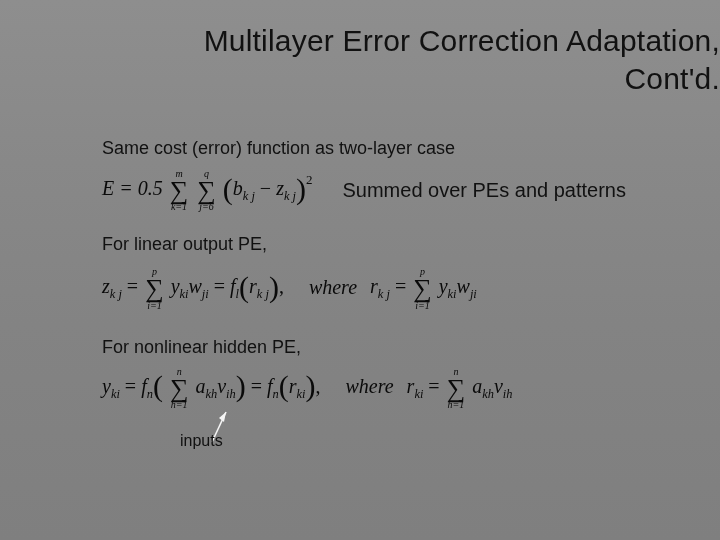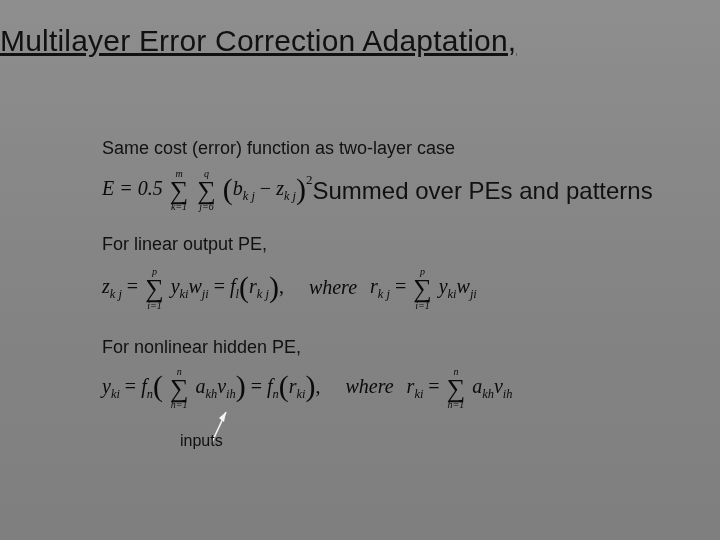--- a/index.html
+++ b/index.html
@@ -17,27 +17,26 @@
     width: 720px;
     height: 540px;
     background: linear-gradient(180deg, #8e8e8e 0%, #888888 30%, #838383 60%, #7f7f7f 100%);
     box-sizing: border-box;
   }
   .title {
     position: absolute;
     top: 22px;
     left: 0;
     right: 0;
-    text-align: left;
+    text-align: right;
     font-size: 30px;
     line-height: 1.25;
     font-weight: 400;
     color: #111;
     letter-spacing: 0.2px;
-    text-decoration: underline;
   }
   .body {
     position: absolute;
     top: 138px;
     left: 102px;
     right: 40px;
     font-size: 18px;
     color: #111;
   }
   .line1 { margin-bottom: 10px; }
@@ -74,21 +73,22 @@
   }
   sub { font-size: 0.62em; font-style: italic; vertical-align: -0.35em; }
   .bigp {
     font-size: 30px;
     font-style: normal;
     vertical-align: middle;
     position: relative;
     top: -2px;
   }
   .eq1-note {
-    font-size: 24px;
+    font-size: 20px;
+    margin-left: 30px;
     color: #111;
     font-family: Verdana, Geneva, sans-serif;
     font-style: normal;
   }
   .where {
     font-style: italic;
     font-family: "Times New Roman", Times, serif;
     margin: 0 8px 0 20px;
   }
   .line-lin { margin-top: 11px; margin-bottom: 12px; }
@@ -113,20 +113,21 @@
     font-family: Verdana, Geneva, sans-serif;
   }
 </style>
 </head>
 <body>
 
 <div class="slide">
 
   <div class="title">
     <span>Multilayer Error Correction Adaptation,</span><br>
+    <span>Cont'd.</span>
   </div>
 
   <div class="body">
 
     <div class="line1">Same cost (error) function as two-layer case</div>
 
     <div class="eq-row">
       <span class="eq">
         <span>E = 0.5</span>
         <span class="sum">

